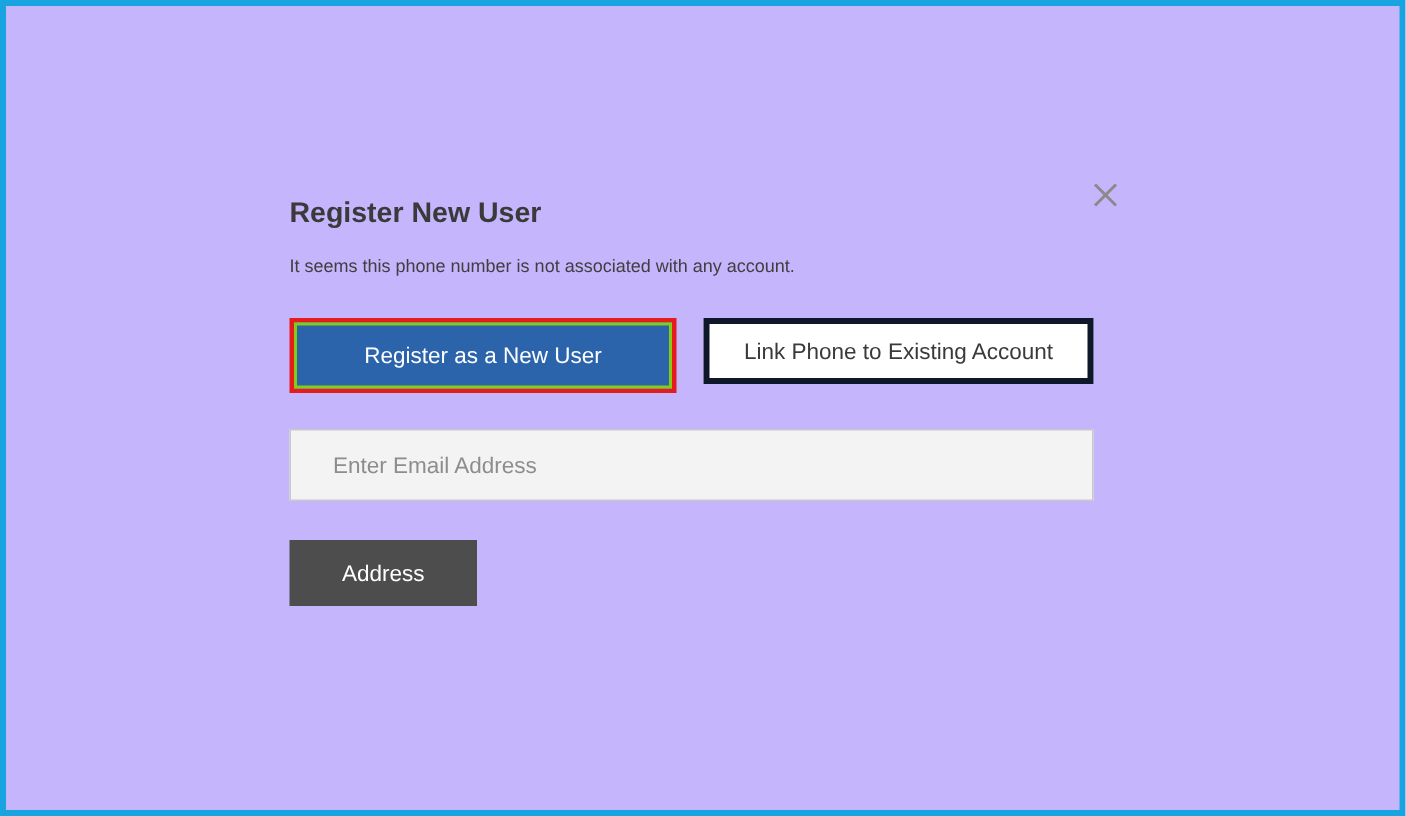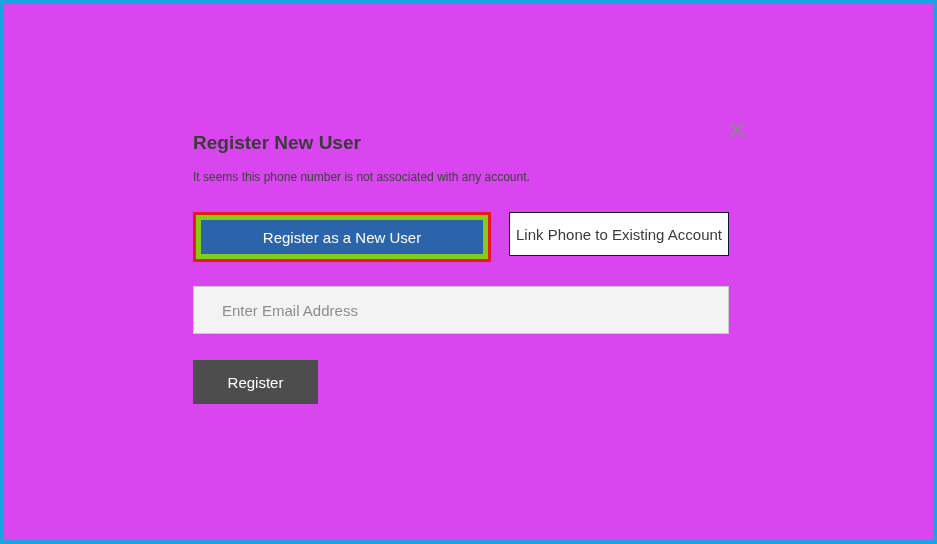--- a/index.html
+++ b/index.html
@@ -8,21 +8,21 @@
       padding: 0;
     }
     body {
       font-family: Arial, Helvetica, sans-serif;
       background: #ffffff;
     }
     .outer-frame {
       width: 937px;
       height: 544px;
       border: 4px solid #18a4e0;
-      background: #d946ef;
+      background: #c4b5fd;
       position: relative;
     }
     .modal {
       position: absolute;
       left: 189px;
       top: 128px;
       width: 536px;
     }
     .close-btn {
       position: absolute;
@@ -62,29 +62,29 @@
       padding: 0;
       display: inline-block;
     }
     .tab-btn {
       height: 44px;
       display: flex;
       align-items: center;
       justify-content: center;
       font-size: 15px;
       cursor: pointer;
-      border: 1px solid #0f172a;
+      border: 4px solid #0f172a;
       background: #ffffff;
       color: #3a3a3a;
     }
     .tab-btn.primary {
       background: #2b64ab;
       color: #ffffff;
-      border: 5px solid #84cc16;
-      width: 292px;
+      border: 2px solid #84cc16;
+      width: 252px;
     }
     .tab-btn.secondary {
       width: 260px;
     }
     .email-input {
       width: 536px;
       height: 48px;
       border: 1px solid #c9c9c9;
       background: #f3f3f3;
       padding: 0 28px;
@@ -132,17 +132,17 @@
         </div>
       </div>
       <div class="tab-btn secondary">
         <span>Link Phone to Existing Account</span>
       </div>
     </div>
 
     <input type="text" class="email-input" placeholder="Enter Email Address" style="">
 
     <button class="register-btn">
-      <span>Register</span>
+      <span>Address</span>
     </button>
 
   </div>
 </div>
 
 </body></html>

